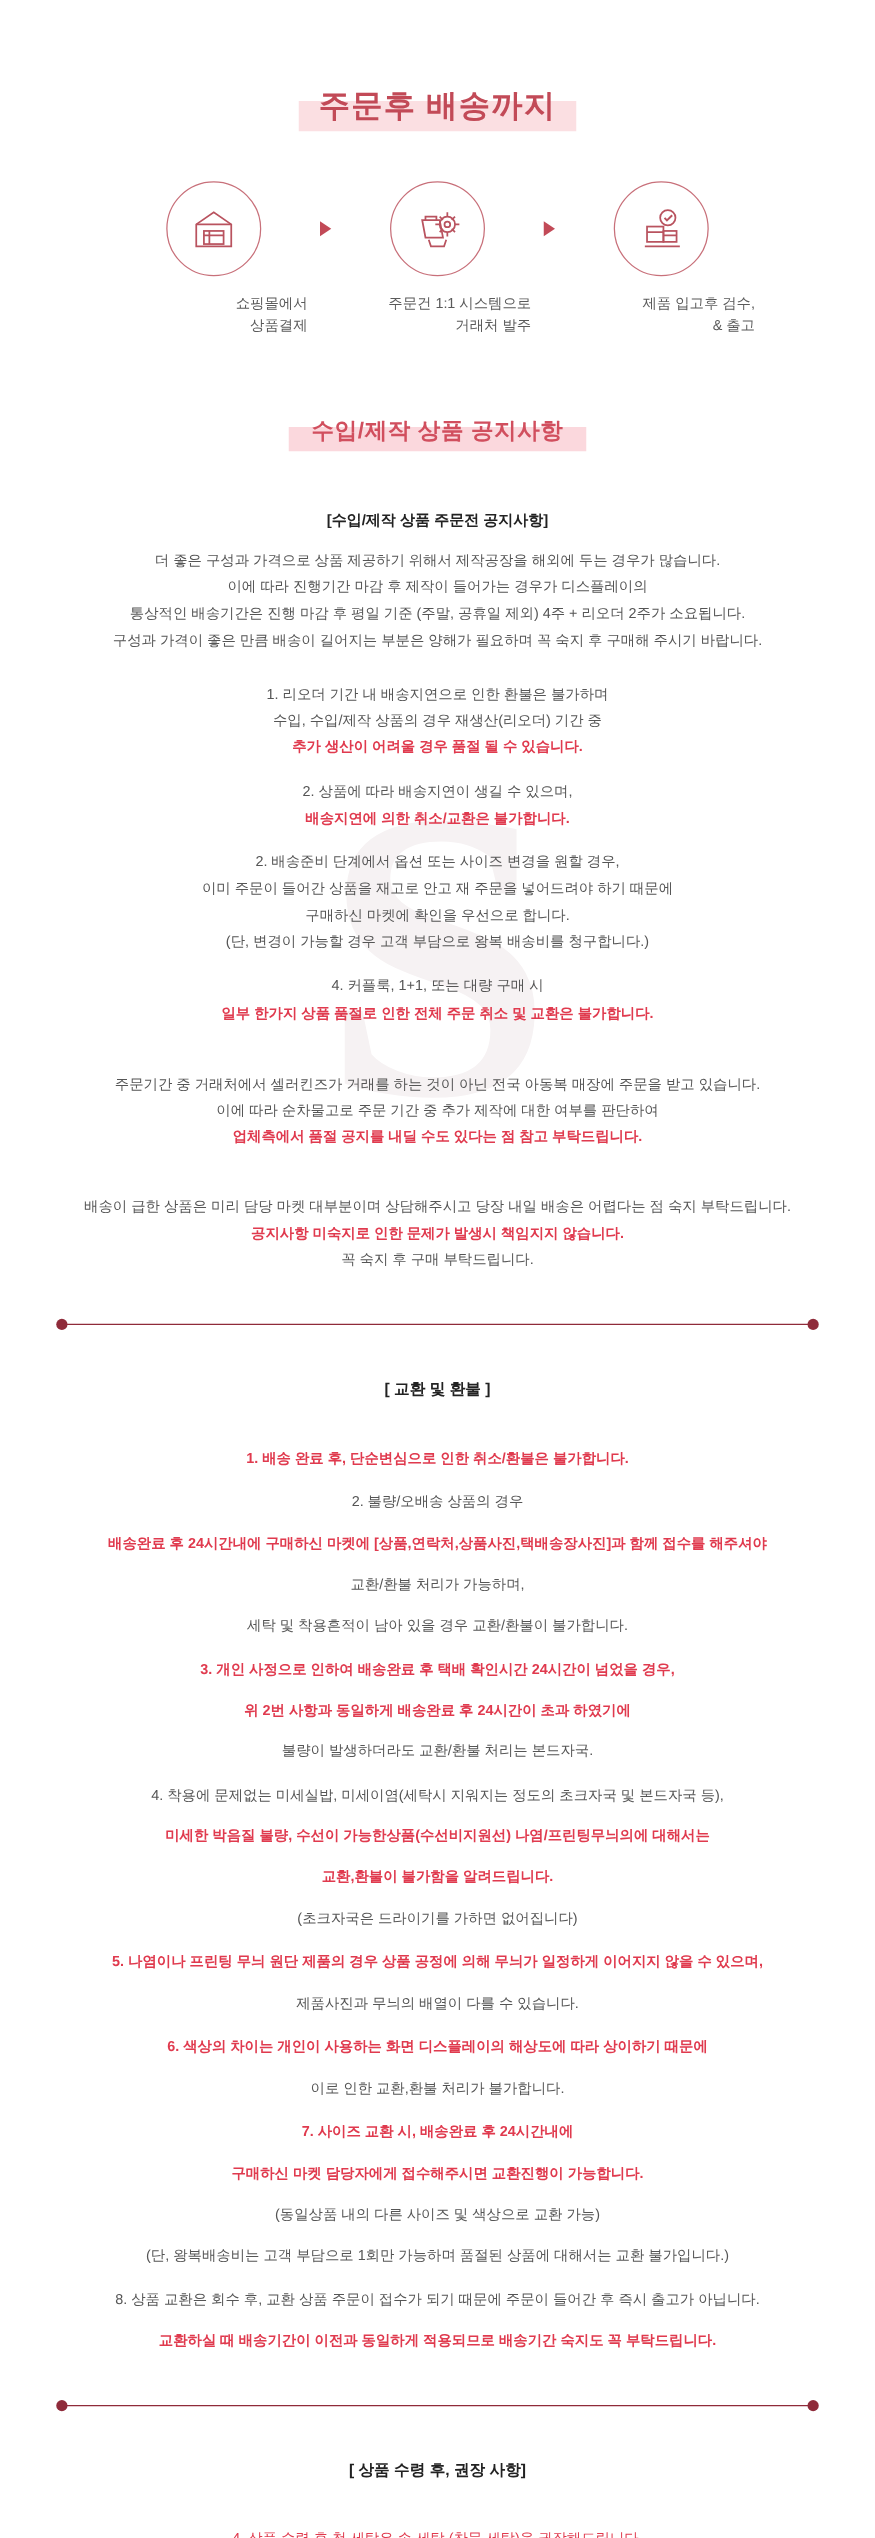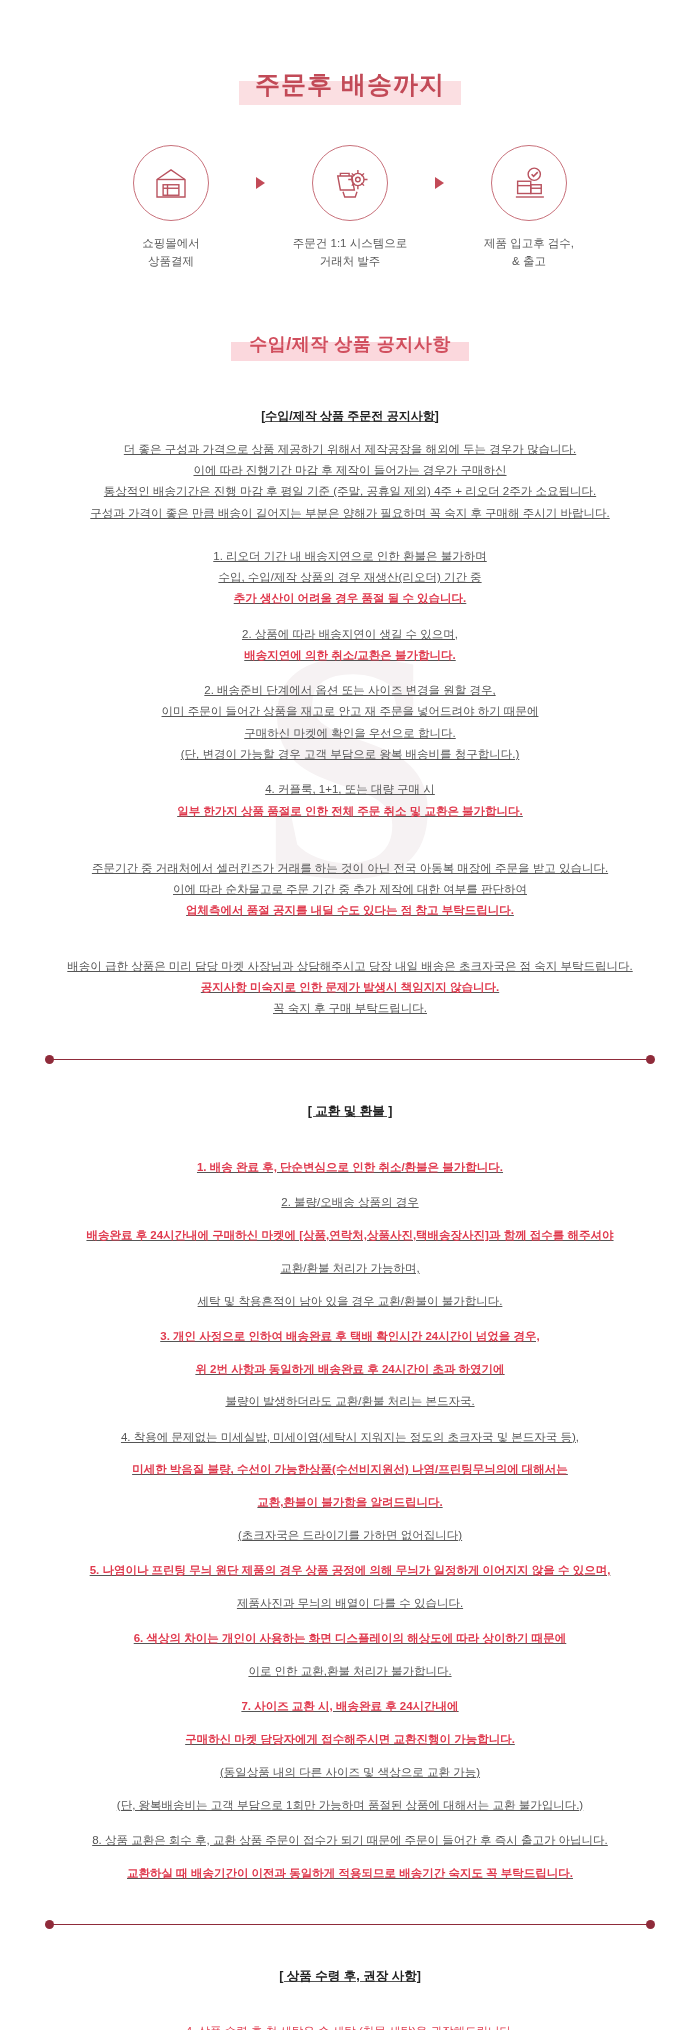--- a/index.html
+++ b/index.html
@@ -74,20 +74,21 @@
     justify-content: center;
     background: #fff;
   }
   .circle svg { display:block; }
   .step-label {
     margin-top: 14px;
     font-size: 11.5px;
     line-height: 1.55;
     color: #5a5a5a;
     white-space: pre-line;
+    text-align: right;
   }
   .arrow {
     margin-top: 32px;
     width: 0; height: 0;
     border-left: 9px solid #c24a57;
     border-top: 6px solid transparent;
     border-bottom: 6px solid transparent;
   }
 
   
@@ -106,21 +107,20 @@
   }
 
   
   .block {
     text-align: center;
     font-size: 11.5px;
     line-height: 1.85;
     color: #555;
     margin: 0 auto;
     width: 640px;
-    text-decoration: underline;
   }
   .head {
     font-weight: bold;
     color: #222;
     font-size: 12px;
     margin-bottom: 12px;
   }
   .sub-head {
     font-weight: bold;
     color: #222;
@@ -223,21 +223,21 @@
     </div>
 
     <div class="section-title-wrap">
       <span class="section-title">수입/제작 상품 공지사항</span>
     </div>
 
     <div class="block" style="margin-top:44px;">
       <div class="head">[수입/제작 상품 주문전 공지사항]</div>
       <div>
         <p style="margin:0">더 좋은 구성과 가격으로 상품 제공하기 위해서 제작공장을 해외에 두는 경우가 많습니다.</p>
-        <p style="margin:0">이에 따라 진행기간 마감 후 제작이 들어가는 경우가 구매하신</p>
+        <p style="margin:0">이에 따라 진행기간 마감 후 제작이 들어가는 경우가 디스플레이의</p>
         <p style="margin:0">통상적인 배송기간은 진행 마감 후 평일 기준 (주말, 공휴일 제외) 4주 + 리오더 2주가 소요됩니다.</p>
         <p style="margin:0">구성과 가격이 좋은 만큼 배송이 길어지는 부분은 양해가 필요하며 꼭 숙지 후 구매해 주시기 바랍니다.</p>
       </div>
 
       <div class="gap-md"></div>
 
       <div class="numlist">
         <div class="item">
           <p>1. 리오더 기간 내 배송지연으로 인한 환불은 불가하며</p>
           <p>수입, 수입/제작 상품의 경우 재생산(리오더) 기간 중</p>
@@ -263,21 +263,21 @@
 
       <div>
         <p style="margin:0">주문기간 중 거래처에서 셀러킨즈가 거래를 하는 것이 아닌 전국 아동복 매장에 주문을 받고 있습니다.</p>
         <p style="margin:0">이에 따라 순차물고로 주문 기간 중 추가 제작에 대한 여부를 판단하여</p>
         <p style="margin:0" class="red-b">업체측에서 품절 공지를 내딜 수도 있다는 점 참고 부탁드립니다.</p>
       </div>
 
       <div class="gap-lg"></div>
 
       <div>
-        <p style="margin:0">배송이 급한 상품은 미리 담당 마켓 사장님과 상담해주시고 당장 내일 배송은 초크자국은 점 숙지 부탁드립니다.</p>
+        <p style="margin:0">배송이 급한 상품은 미리 담당 마켓 대부분이며 상담해주시고 당장 내일 배송은 어렵다는 점 숙지 부탁드립니다.</p>
         <p style="margin:0" class="red-b">공지사항 미숙지로 인한 문제가 발생시 책임지지 않습니다.</p>
         <p style="margin:0">꼭 숙지 후 구매 부탁드립니다.</p>
       </div>
     </div>
 
     <div class="divider">
       <div class="dot left"></div>
       <div class="line"></div>
       <div class="dot right"></div>
     </div>

